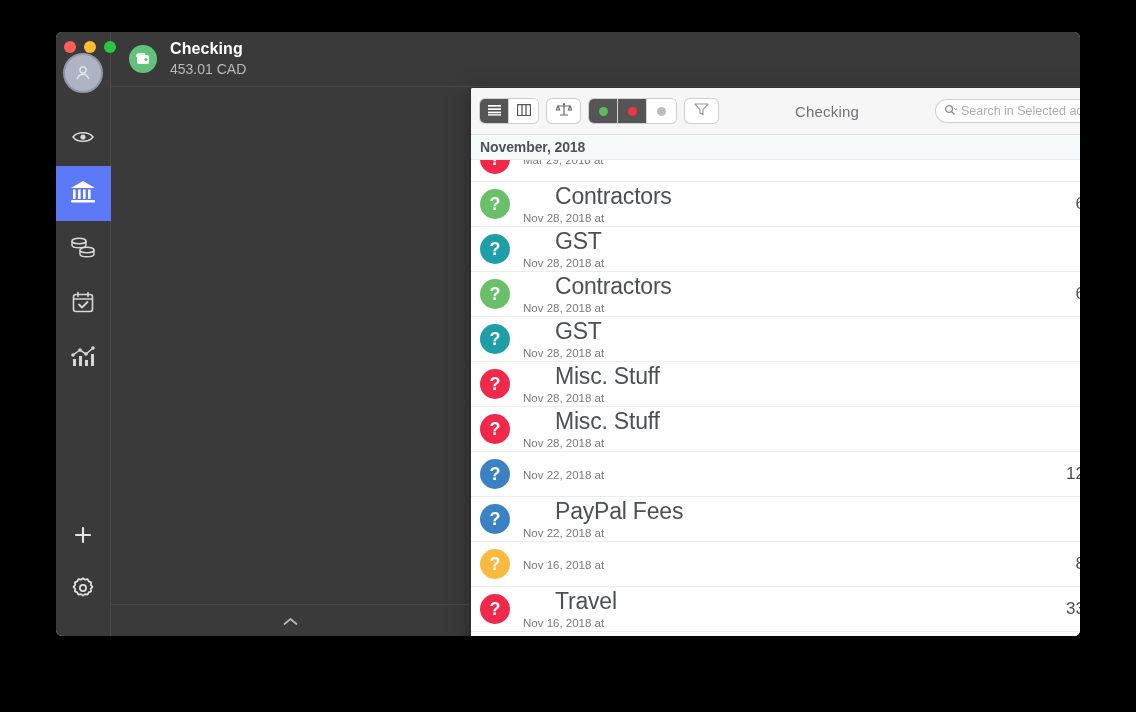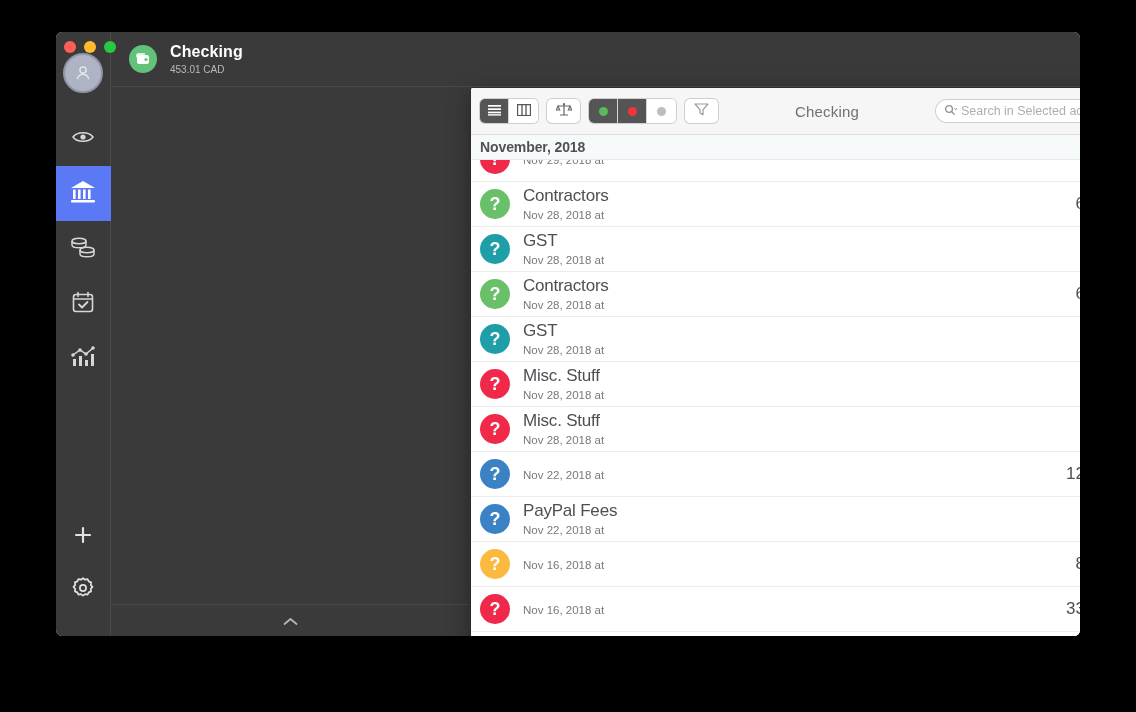--- a/index.html
+++ b/index.html
@@ -46,21 +46,21 @@
   .acct-header {
     height:55px; display:flex; align-items:center; padding:0 0 0 18px;
     border-bottom:1px solid #4a4a4a;
   }
   .acct-icon {
     width:28px; height:28px; border-radius:50%; background:#62c27a;
     display:flex; align-items:center; justify-content:center; flex:0 0 auto;
   }
   .acct-text { margin-left:13px; line-height:1.18; }
   .acct-name { color:#ffffff; font-size:16px; font-weight:bold; letter-spacing:.1px; }
-  .acct-bal  { color:#b9b9b9; font-size:10px; margin-top:2px; }
+  .acct-bal  { color:#b9b9b9; font-size:14px; margin-top:2px; }
 
   .acct-footer {
     position:absolute; left:0; bottom:0; width:358px; height:32px;
     border-top:1px solid #4a4a4a; display:flex; align-items:center; justify-content:center;
     cursor:pointer;
   }
 
   
   .tx-panel {
     position:absolute; left:415px; top:56px; width:670px; height:589px;
@@ -111,21 +111,21 @@
     height:45px; display:flex; align-items:center; padding:0 0 0 9px;
     border-bottom:1px solid #ececec; background:#fff; cursor:pointer;
   }
   .badge {
     width:30px; height:30px; border-radius:50%; flex:0 0 auto;
     display:flex; align-items:center; justify-content:center;
     color:#fff; font-size:18px; font-weight:bold; line-height:1;
     font-family:"Liberation Sans", sans-serif;
   }
   .tx-main { margin-left:13px; flex:1; min-width:0; line-height:1.1; }
-  .tx-payee { font-size:17px; color:#4c4f53; letter-spacing:-.2px; white-space:nowrap; }
+  .tx-payee { font-size:23px; color:#4c4f53; letter-spacing:-.2px; white-space:nowrap;margin-left:32px; }
   .tx-date  { font-size:11.5px; color:#77797d; margin-top:3px; white-space:nowrap; }
   .tx-amt   { font-size:17px; color:#4c4f53; padding-right:23px; white-space:nowrap; }
 </style>
 </head>
 <body>
 
 <div class="window">
 
   <div class="traffic">
     <div class="tl red"></div>
@@ -321,21 +321,21 @@
     </div>
 
     <div class="month-bar">November, 2018</div>
 
     <div class="tx-list">
       <div class="tx-rows" id="rows-host">
           <div class="tx-row">
             <div class="badge" style="background: rgb(240, 40, 74);">?</div>
             <div class="tx-main">
               <div class="tx-payee"></div>
-              <div class="tx-date">Nov 29, 2018 at</div>
+              <div class="tx-date">Mar 29, 2018 at</div>
             </div>
             <div class="tx-amt"></div>
           </div>
           <div class="tx-row">
             <div class="badge" style="background: rgb(106, 191, 105);">?</div>
             <div class="tx-main">
               <div class="tx-payee">Contractors</div>
               <div class="tx-date">Nov 28, 2018 at</div>
             </div>
             <div class="tx-amt">62.50</div>
@@ -393,20 +393,21 @@
           <div class="tx-row">
             <div class="badge" style="background: rgb(252, 185, 64);">?</div>
             <div class="tx-main">
               <div class="tx-date">Nov 16, 2018 at</div>
             </div>
             <div class="tx-amt">86.00</div>
           </div>
           <div class="tx-row">
             <div class="badge" style="background: rgb(240, 40, 74);">?</div>
             <div class="tx-main">
+              <div class="tx-payee">Travel</div>
               <div class="tx-date">Nov 16, 2018 at</div>
             </div>
             <div class="tx-amt">338.00</div>
           </div>
           <div class="tx-row">
             <div class="tx-amt"></div>
           </div>
         </div>
 
     </div>

